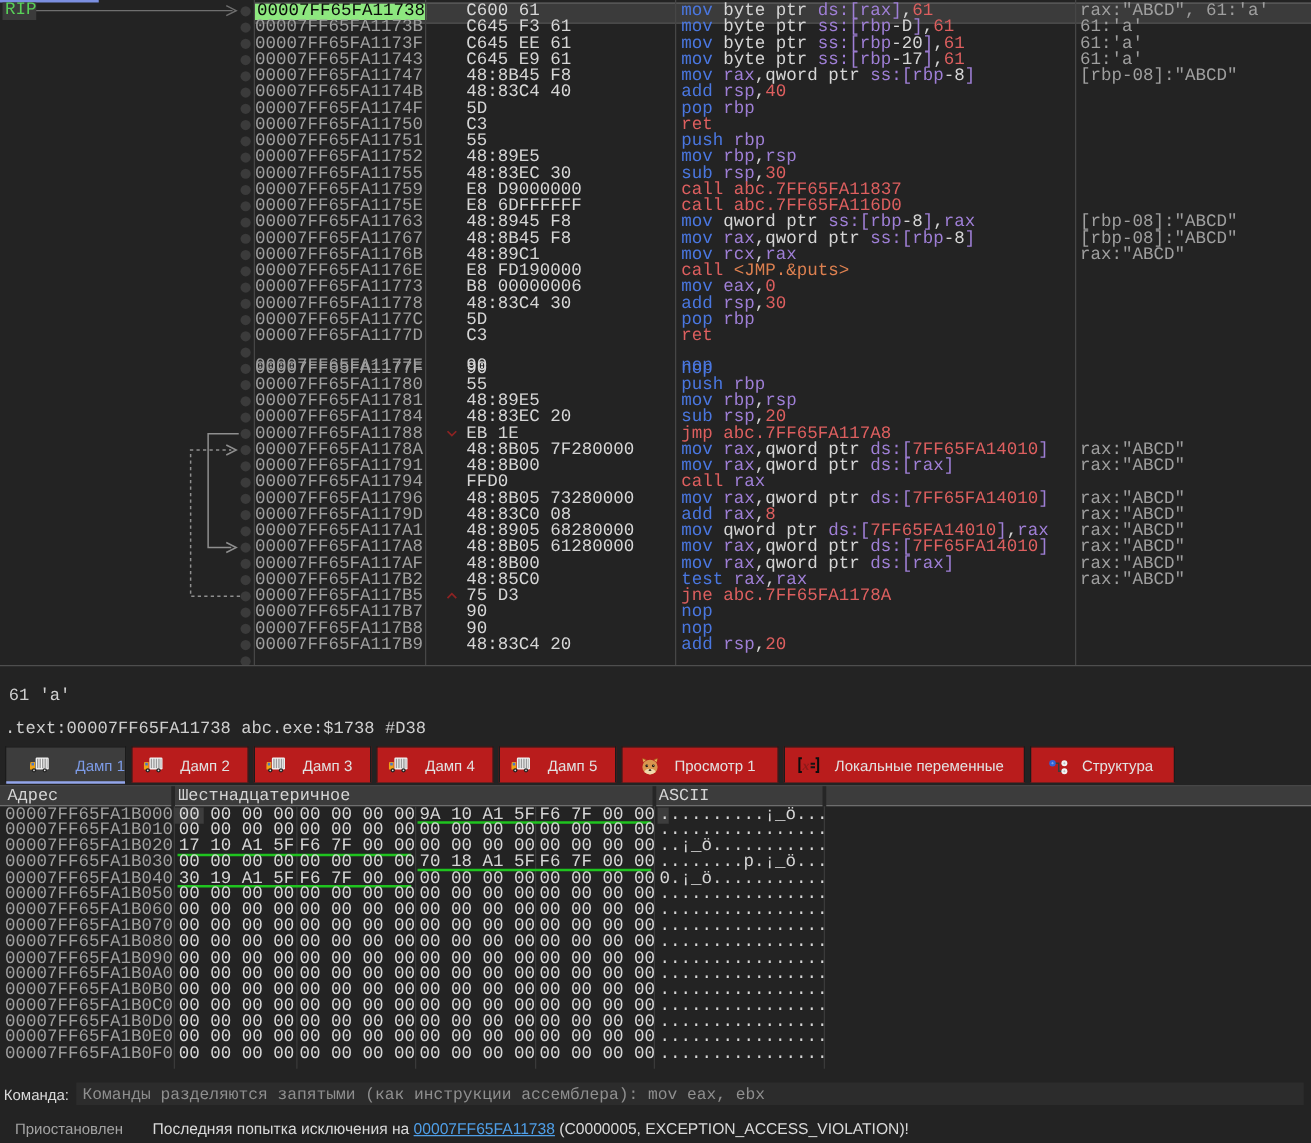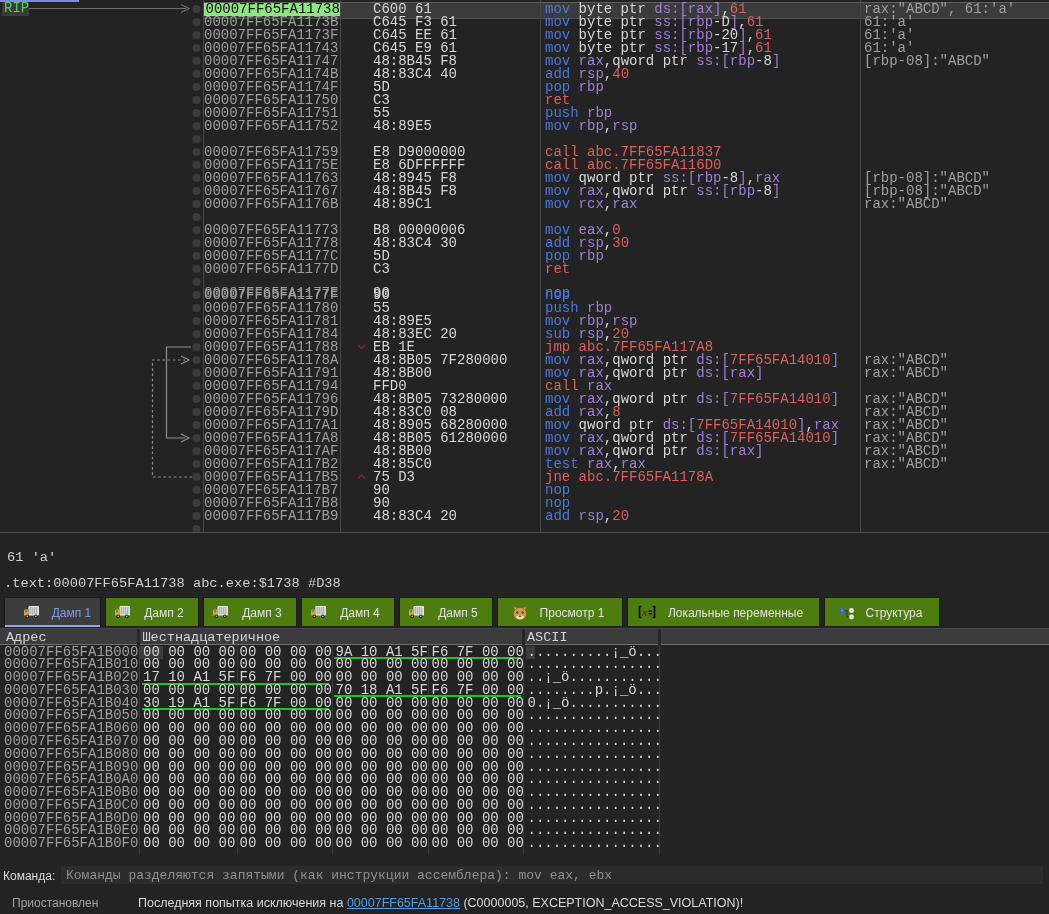--- a/index.html
+++ b/index.html
@@ -20,69 +20,71 @@
 .m { color:#4a77e0; }
 .r { color:#9f7fd6; }
 .n { color:#dd5f5f; }
 .w { color:#d6d6d6; }
 .o { color:#dd8050; }
 .ov { position:absolute; left:0; top:0; }
 #riplbl { position:absolute; left:2px; top:2px; width:27px; height:14px; background:#3b3b3b; color:#58d058; font-size:14px; line-height:13px; padding-left:2px; }
 #infopane { position:absolute; left:0; top:534px; width:1049px; height:63px; }
 .iline { position:absolute; left:7px; font-size:13.7px; line-height:13px; color:#cfcfcf; white-space:pre; }
 #tabbar { position:absolute; left:0; top:597px; width:1049px; height:31px; }
-.tab { position:absolute; top:0; height:29px; background:#4d7c0f; border:1px solid #1b1b1b; border-bottom:none; }
+.tab { position:absolute; top:0; height:29px; background:#b91c1c; border:1px solid #1b1b1b; border-bottom:none; }
 .tab .tico { position:absolute; top:7px; }
 .tab .tlabel { position:absolute; left:24px; right:0; top:8px; text-align:center; font-family:"Liberation Sans", sans-serif; font-size:12px; color:#e2e2e2; white-space:nowrap; }
 .seltab { background:#3d3d3d; }
-.seltab .tlabel { color:#7d9ce8; left:38px; text-align:center; }
+.seltab .tlabel { color:#7d9ce8; left:38px; text-align:right; }
 .seltab::after { content:""; position:absolute; left:0; right:0; bottom:-1px; height:2px; background:#93a5ea; }
 #dump { position:absolute; left:0; top:628px; width:1049px; height:228px; }
 #dhead { position:absolute; left:0; top:0; width:1049px; height:17px; background:#3c3c3c; border-top:1px solid #464646; border-bottom:1px solid #6e6e6e; font-family:"Liberation Mono", monospace; font-size:13.5px; color:#d5d5d5; }
 #dhead span { position:absolute; top:1.5px; line-height:14px; }
 #dhead .seam { position:absolute; top:0; width:3px; height:17px; background:#262626; }
 .dvsep { position:absolute; top:17px; width:1px; height:210px; background:#3a3a3a; }
 .mrow { position:absolute; left:0; width:1049px; height:13px; font-size:14px; line-height:13px; white-space:pre; }
 .mrow span { position:absolute; top:0; height:13px; }
 .maddr { left:4px; color:#9f9f9f; }
 .hg { color:#d6d6d6; }
 .masc { left:527.5px; color:#d6d6d6; }
 .gul { position:absolute; top:11.5px; height:2px; background:#1fc41f; }
 .selbox { position:absolute; left:139px; top:0px; width:24px; height:13.5px; background:#3d3d3d; }
 .ascbox { position:absolute; left:525.5px; top:0; width:9.5px; height:13px; background:#3d3d3d; }
 #cmdbar { position:absolute; left:0; top:866px; width:1049px; height:19px; font-family:"Liberation Sans", sans-serif; }
 #cmdbar .lbl { position:absolute; left:3px; top:3px; font-size:12px; color:#dadada; }
 #cmdbar .inp { position:absolute; left:61px; top:0; width:982px; height:18px; background:#2c2c2c; }
 #cmdbar .ph { position:absolute; left:5px; top:2.5px; font-family:"Liberation Mono", monospace; font-size:13px; line-height:13px; color:#8f8f8f; white-space:pre; }
 #statusbar { position:absolute; left:0; top:890px; width:1049px; height:24px; font-family:"Liberation Sans", sans-serif; font-size:12px; }
 #statusbar .paused { position:absolute; left:12px; top:5.5px; color:#a3a3a3; }
-#statusbar .msg { position:absolute; left:138px; top:5.5px; font-size:12.5px; color:#dadada; white-space:pre; }
+#statusbar .msg { position:absolute; left:122px; top:5.5px; font-size:12.5px; color:#dadada; white-space:pre; }
 #statusbar .lnk { color:#4f9fe8; text-decoration:underline; }
 </style></head>
 <body>
 <div id="disasm">
 <div class="vsep" style="left:203px"></div>
 <div class="vsep" style="left:340px"></div>
 <div class="vsep" style="left:540px"></div>
 <div class="vsep" style="left:860px"></div>
 <div class="drow sel" style="top:2.5px"><span class="acell cip">00007FF65FA11738</span><span class="bcell">C600 61</span><span class="icell"><i class="m">mov </i><i class="w">byte ptr </i><i class="r">ds:[rax]</i><i class="w">,</i><i class="n">61</i></span><span class="ccell">rax:"ABCD", 61:'a'</span></div>
 <div class="drow" style="top:15.5px"><span class="acell">00007FF65FA1173B</span><span class="bcell">C645 F3 61</span><span class="icell"><i class="m">mov </i><i class="w">byte ptr </i><i class="r">ss:[rbp</i><i class="w">-D</i><i class="r">]</i><i class="w">,</i><i class="n">61</i></span><span class="ccell">61:'a'</span></div>
 <div class="drow" style="top:28.5px"><span class="acell">00007FF65FA1173F</span><span class="bcell">C645 EE 61</span><span class="icell"><i class="m">mov </i><i class="w">byte ptr </i><i class="r">ss:[rbp</i><i class="w">-20</i><i class="r">]</i><i class="w">,</i><i class="n">61</i></span><span class="ccell">61:'a'</span></div>
 <div class="drow" style="top:41.5px"><span class="acell">00007FF65FA11743</span><span class="bcell">C645 E9 61</span><span class="icell"><i class="m">mov </i><i class="w">byte ptr </i><i class="r">ss:[rbp</i><i class="w">-17</i><i class="r">]</i><i class="w">,</i><i class="n">61</i></span><span class="ccell">61:'a'</span></div>
 <div class="drow" style="top:54.5px"><span class="acell">00007FF65FA11747</span><span class="bcell">48:8B45 F8</span><span class="icell"><i class="m">mov </i><i class="r">rax</i><i class="w">,qword ptr </i><i class="r">ss:[rbp</i><i class="w">-8</i><i class="r">]</i></span><span class="ccell">[rbp-08]:"ABCD"</span></div>
 <div class="drow" style="top:67.5px"><span class="acell">00007FF65FA1174B</span><span class="bcell">48:83C4 40</span><span class="icell"><i class="m">add </i><i class="r">rsp</i><i class="w">,</i><i class="n">40</i></span></div>
 <div class="drow" style="top:80.5px"><span class="acell">00007FF65FA1174F</span><span class="bcell">5D</span><span class="icell"><i class="m">pop </i><i class="r">rbp</i></span></div>
 <div class="drow" style="top:93.5px"><span class="acell">00007FF65FA11750</span><span class="bcell">C3</span><span class="icell"><i class="n">ret</i></span></div>
 <div class="drow" style="top:106.5px"><span class="acell">00007FF65FA11751</span><span class="bcell">55</span><span class="icell"><i class="m">push </i><i class="r">rbp</i></span></div>
 <div class="drow" style="top:119.5px"><span class="acell">00007FF65FA11752</span><span class="bcell">48:89E5</span><span class="icell"><i class="m">mov </i><i class="r">rbp</i><i class="w">,</i><i class="r">rsp</i></span></div>
+<div class="drow" style="top:132.5px"><span class="acell">00007FF65FA11755</span><span class="bcell">48:83EC 30</span><span class="icell"><i class="m">sub </i><i class="r">rsp</i><i class="w">,</i><i class="n">30</i></span></div>
 <div class="drow" style="top:145.5px"><span class="acell">00007FF65FA11759</span><span class="bcell">E8 D9000000</span><span class="icell"><i class="n">call abc.7FF65FA11837</i></span></div>
 <div class="drow" style="top:158.5px"><span class="acell">00007FF65FA1175E</span><span class="bcell">E8 6DFFFFFF</span><span class="icell"><i class="n">call abc.7FF65FA116D0</i></span></div>
 <div class="drow" style="top:171.5px"><span class="acell">00007FF65FA11763</span><span class="bcell">48:8945 F8</span><span class="icell"><i class="m">mov </i><i class="w">qword ptr </i><i class="r">ss:[rbp</i><i class="w">-8</i><i class="r">]</i><i class="w">,</i><i class="r">rax</i></span><span class="ccell">[rbp-08]:"ABCD"</span></div>
 <div class="drow" style="top:184.5px"><span class="acell">00007FF65FA11767</span><span class="bcell">48:8B45 F8</span><span class="icell"><i class="m">mov </i><i class="r">rax</i><i class="w">,qword ptr </i><i class="r">ss:[rbp</i><i class="w">-8</i><i class="r">]</i></span><span class="ccell">[rbp-08]:"ABCD"</span></div>
 <div class="drow" style="top:197.5px"><span class="acell">00007FF65FA1176B</span><span class="bcell">48:89C1</span><span class="icell"><i class="m">mov </i><i class="r">rcx</i><i class="w">,</i><i class="r">rax</i></span><span class="ccell">rax:"ABCD"</span></div>
+<div class="drow" style="top:210.5px"><span class="acell">00007FF65FA1176E</span><span class="bcell">E8 FD190000</span><span class="icell"><i class="n">call </i><i class="o">&lt;JMP.&amp;puts&gt;</i></span></div>
 <div class="drow" style="top:223.5px"><span class="acell">00007FF65FA11773</span><span class="bcell">B8 00000006</span><span class="icell"><i class="m">mov </i><i class="r">eax</i><i class="w">,</i><i class="n">0</i></span></div>
 <div class="drow" style="top:236.5px"><span class="acell">00007FF65FA11778</span><span class="bcell">48:83C4 30</span><span class="icell"><i class="m">add </i><i class="r">rsp</i><i class="w">,</i><i class="n">30</i></span></div>
 <div class="drow" style="top:249.5px"><span class="acell">00007FF65FA1177C</span><span class="bcell">5D</span><span class="icell"><i class="m">pop </i><i class="r">rbp</i></span></div>
 <div class="drow" style="top:262.5px"><span class="acell">00007FF65FA1177D</span><span class="bcell">C3</span><span class="icell"><i class="n">ret</i></span></div>
 <div class="drow" style="top:287px"><span class="acell">00007FF65FA1177E</span><span class="bcell">90</span><span class="icell"><i class="m">nop</i></span></div>
 <div class="drow" style="top:288.5px"><span class="acell">00007FF65FA1177F</span><span class="bcell">90</span><span class="icell"><i class="m">nop</i></span></div>
 <div class="drow" style="top:301.5px"><span class="acell">00007FF65FA11780</span><span class="bcell">55</span><span class="icell"><i class="m">push </i><i class="r">rbp</i></span></div>
 <div class="drow" style="top:314.5px"><span class="acell">00007FF65FA11781</span><span class="bcell">48:89E5</span><span class="icell"><i class="m">mov </i><i class="r">rbp</i><i class="w">,</i><i class="r">rsp</i></span></div>
 <div class="drow" style="top:327.5px"><span class="acell">00007FF65FA11784</span><span class="bcell">48:83EC 20</span><span class="icell"><i class="m">sub </i><i class="r">rsp</i><i class="w">,</i><i class="n">20</i></span></div>
 <div class="drow" style="top:340.5px"><span class="acell">00007FF65FA11788</span><span class="bcell">EB 1E</span><span class="icell"><i class="n">jmp abc.7FF65FA117A8</i></span></div>

